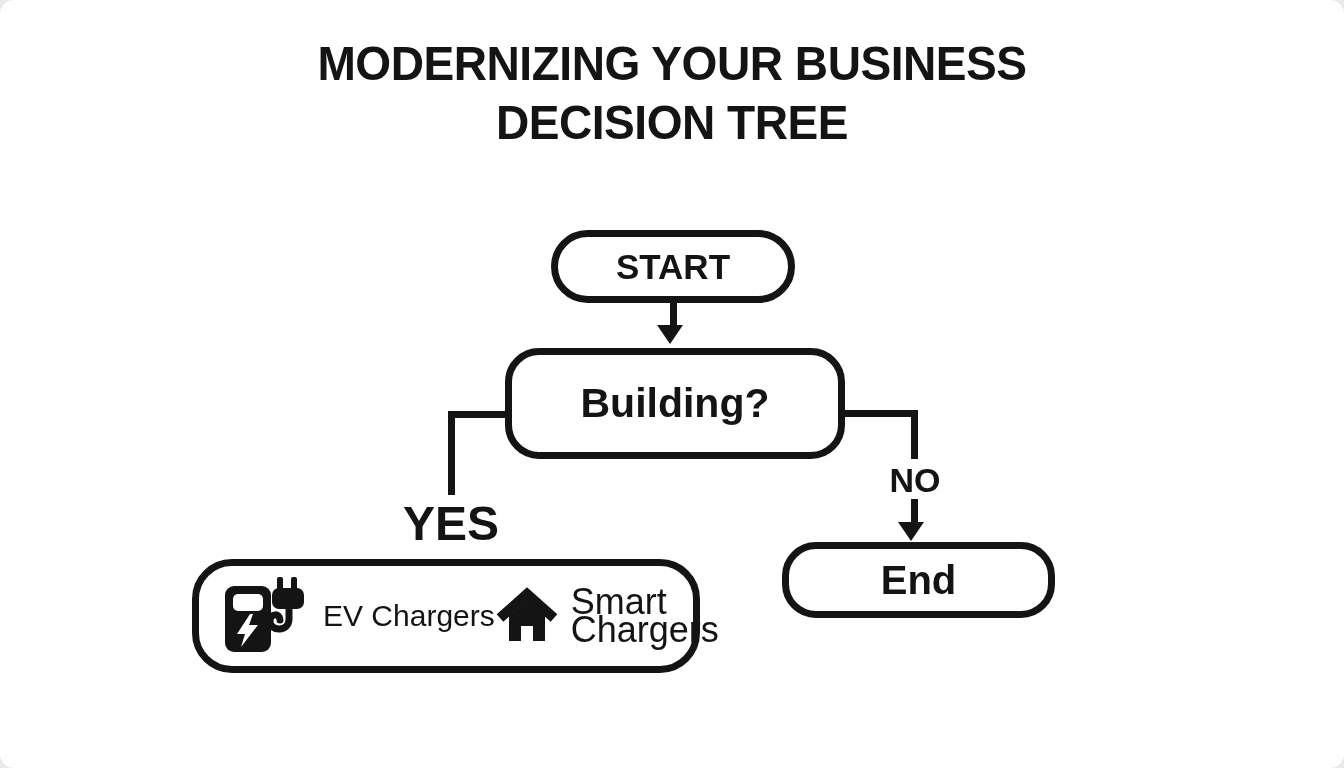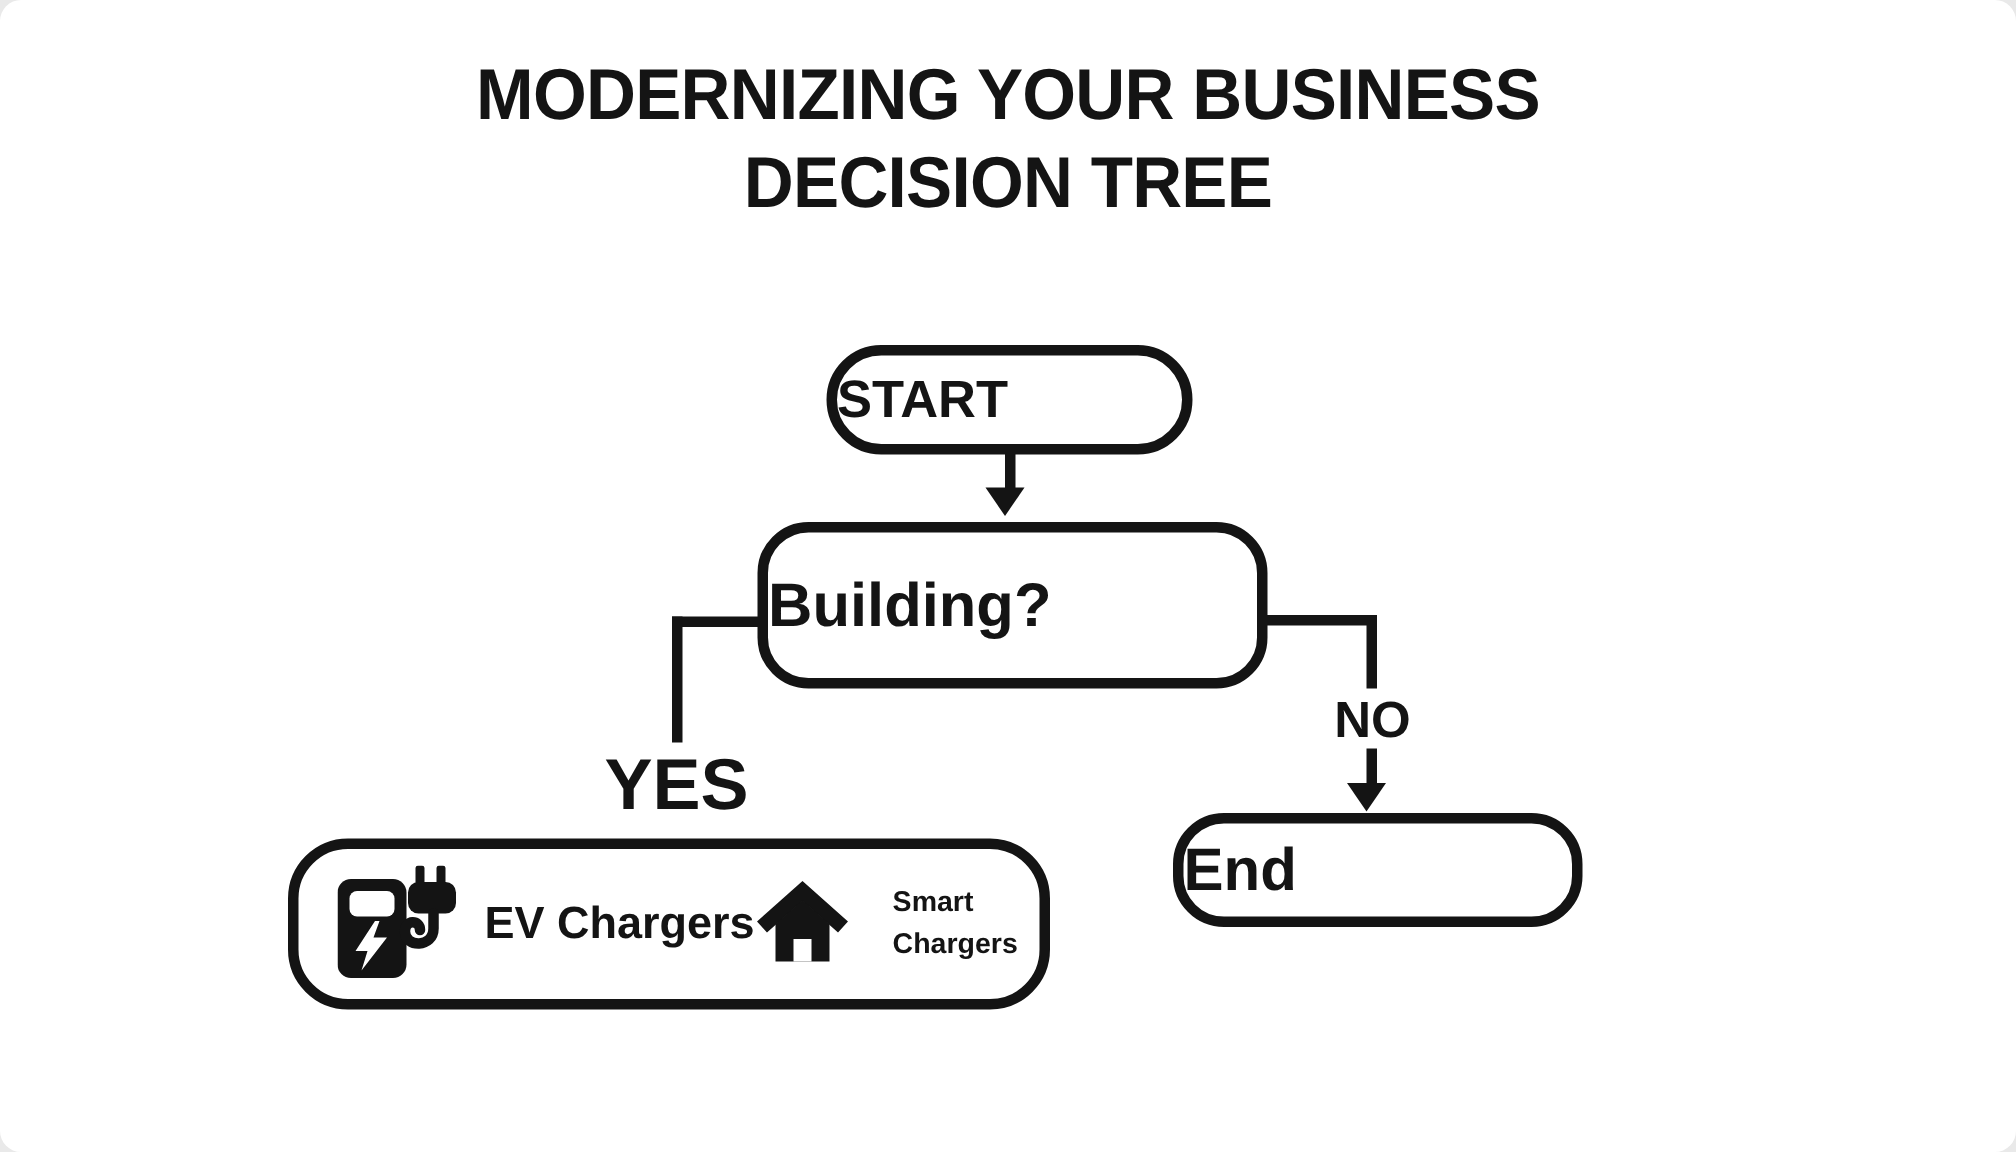--- a/index.html
+++ b/index.html
@@ -13,21 +13,21 @@
     border-radius:14px;
   }
   .title {
     position:absolute; top:34px; left:0; width:100%;
     text-align:center; font-weight:700; font-size:48px; line-height:59px;
     letter-spacing:-0.5px; transform:scaleX(0.96); color:var(--ink);
   }
   .node {
     position:absolute; background:var(--bg);
     border:7px solid var(--ink); border-radius:34px;
-    display:flex; align-items:center; 
+    display:flex; align-items:center; justify-content:center;
     font-weight:700; color:var(--ink);
   }
   #start-node   { left:551px; top:230px; width:244px; height:73px;  font-size:35px; border-radius:37px; }
   #decision-node{ left:505px; top:348px; width:340px; height:111px; font-size:41px; }
   #end-node     { left:782px; top:542px; width:273px; height:76px; font-size:40px; }
   #yes-result-box {
     left:192px; top:559px; width:508px; height:114px; border-radius:40px;
     justify-content:flex-start; padding:0 46px 0 26px;
   }
   .line { position:absolute; background:var(--ink); }
@@ -44,22 +44,22 @@
   #no-line-v  { left:911px; top:410px; width:7px;  height:49px; }
   #no-arrow-shaft { left:911px; top:499px; width:7px; height:25px; }
   #no-arrow-head  { left:898px; top:522px; }
   .branch-label {
     position:absolute; text-align:center; font-weight:700; color:var(--ink);
   }
   #yes-label { left:381px; top:496px; width:140px; font-size:48px; }
   #no-label  { left:855px; top:461px; width:120px; font-size:34px; }
   .option { display:flex; align-items:center; }
   .option-icon { flex:0 0 auto; display:block; }
-  .option-label { font-weight:700; font-size:30px; margin-left:12px; white-space:nowrap; }
-  .option-label.two-line { font-size:19px; line-height:28px; margin-left:28px; }
+  .option-label { font-weight:400; font-size:30px; margin-left:12px; white-space:nowrap; }
+  .option-label.two-line { font-size:36px; line-height:28px; margin-left:12px; }
   .flex-spacer { flex:1 1 auto; }
   svg { display:block; }
 </style>
 </head>
 <body>
 
 <div id="canvas">
 
   <div class="title">
     <div>MODERNIZING YOUR BUSINESS</div>

